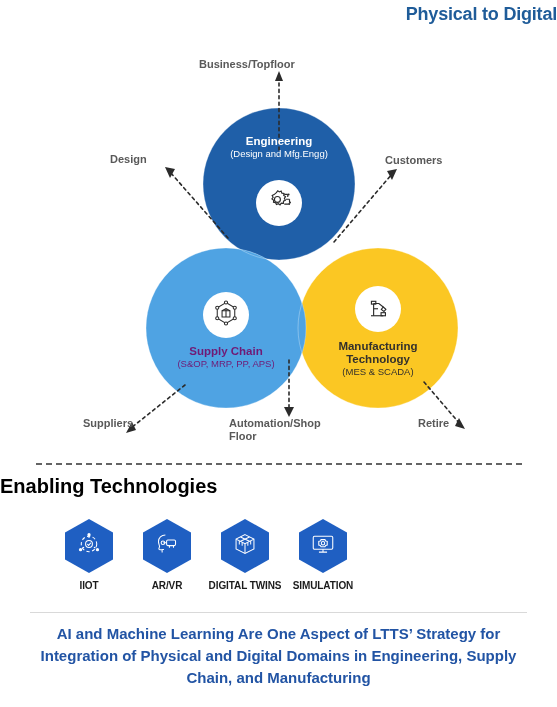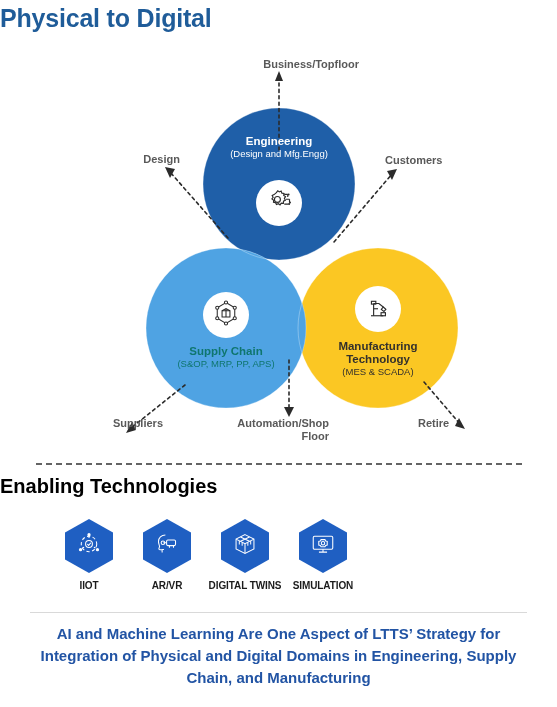--- a/index.html
+++ b/index.html
@@ -15,22 +15,22 @@
     font-family: "Liberation Sans", sans-serif;
     -webkit-font-smoothing: antialiased;
   }
 
   
   .main-title {
     position: absolute;
     top: 4px;
     left: 0;
     width: 557px;
-    text-align: left;
-    font-size: 25px;
+    text-align: right;
+    font-size: 18px;
     font-weight: bold;
     color: #1F5C99;
     letter-spacing: -0.2px;
   }
 
   
   .venn-area {
     position: absolute;
     top: 0;
     left: 0;
@@ -92,37 +92,37 @@
     font-size: 9.5px;
     font-weight: normal;
     margin-top: 1px;
   }
   .label-eng {
     left: 199px; top: 135px; width: 160px;
     color: #ffffff;
   }
   .label-sup {
     left: 146px; top: 345px; width: 160px;
-    color: #0f766e;
+    color: #701a75;
     text-align: center;
   }
   .label-man {
     left: 298px; top: 340px; width: 160px;
     color: #34312c;
   }
   .label-man .name { line-height: 1.12; }
 
   
   .arrow-label {
     position: absolute;
     font-size: 11px;
     font-weight: bold;
     color: #595959;
     z-index: 7;
-    text-align: right;
+    text-align: left;
     line-height: 1.2;
   }
   .lbl-business { left: 199px; top: 58px; width: 160px; }
   .lbl-design   { left: 110px; top: 153px; width: 70px; }
   .lbl-customers{ left: 385px; top: 154px; width: 90px; text-align: left;}
   .lbl-suppliers{ left: 83px;  top: 417px; width: 80px; }
   .lbl-automation{left: 229px; top: 417px; width: 100px; }
   .lbl-retire   { left: 418px; top: 417px; width: 60px; text-align: left;}
 
   .venn-svg {

